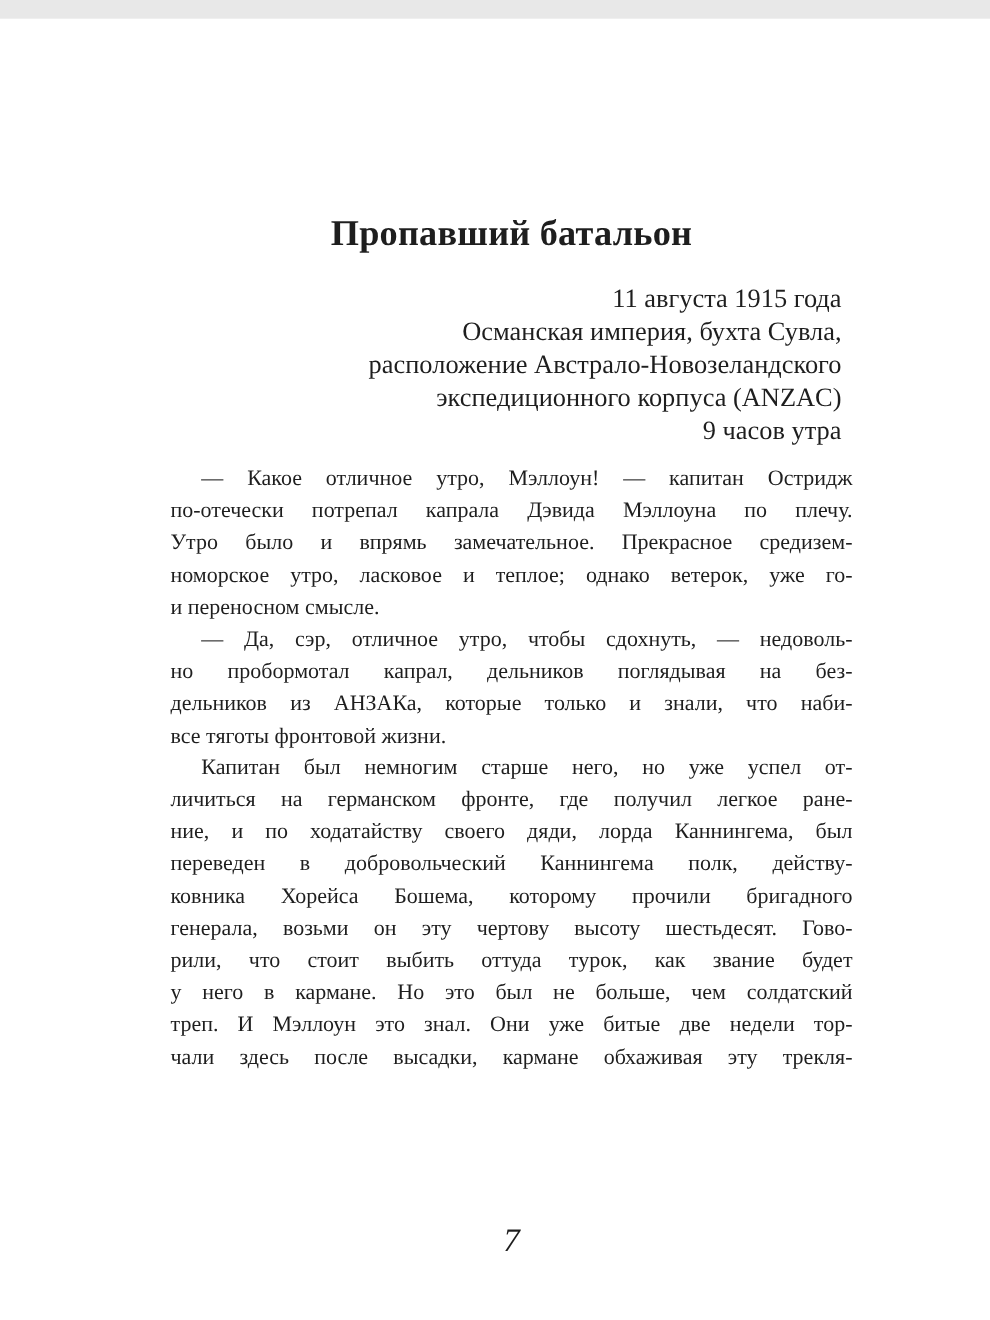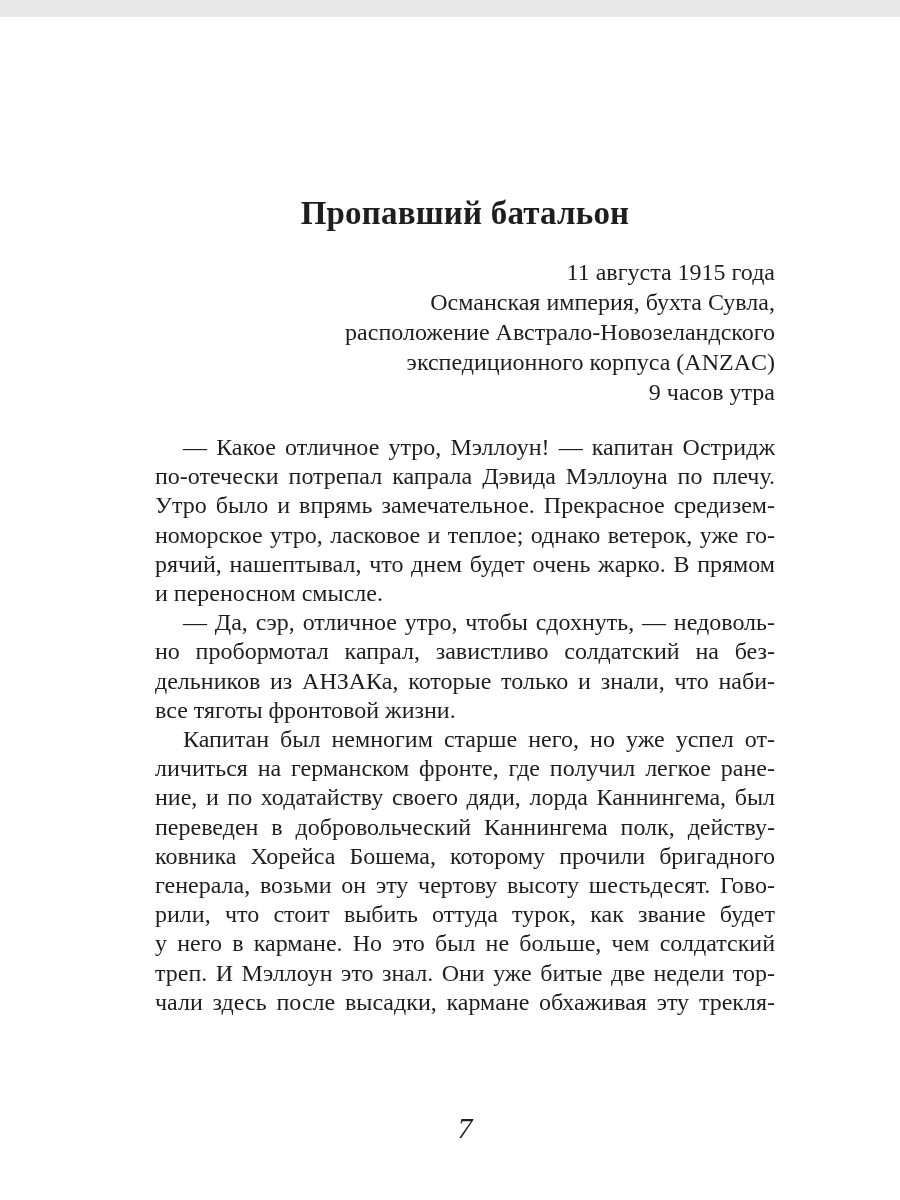--- a/index.html
+++ b/index.html
@@ -23,33 +23,33 @@
     top: 176px;
     width: 620px;
     font-size: 33px;
     line-height: 40px;
     font-weight: bold;
     text-align: center;
     letter-spacing: 0.2px;
   }
   .epigraph {
     position: absolute;
-    left: 155px;
+    left: 145px;
     top: 240px;
     width: 620px;
     font-size: 24px;
     line-height: 30px;
     text-align: right;
   }
   .body-text {
     position: absolute;
     left: 155px;
-    top: 416px;
+    top: 404px;
     width: 620px;
-    font-size: 24px;
+    font-size: 20px;
     line-height: 29.2px;
   }
   .line {
     text-align: justify;
     text-align-last: justify;
     white-space: nowrap;
   }
   .line.end {
     text-align: right;
     text-align-last: left;
@@ -81,26 +81,25 @@
       <div>экспедиционного корпуса (ANZAC)</div>
       <div>9 часов утра</div>
     </div>
 
   <div class="body-text">
       <div>
         <div class="line indent">— Какое отличное утро, Мэллоун! — капитан Остридж</div>
         <div class="line">по-отечески потрепал капрала Дэвида Мэллоуна по плечу.</div>
         <div class="line">Утро было и впрямь замечательное. Прекрасное средизем-</div>
         <div class="line">номорское утро, ласковое и теплое; однако ветерок, уже го-</div>
-        <div class="line">рячий, нашептывал, что днем будет очень жарко. В прямом</div>
         <div class="line end">и переносном смысле.</div>
       </div>
       <div>
         <div class="line indent">— Да, сэр, отличное утро, чтобы сдохнуть, — недоволь-</div>
-        <div class="line">но пробормотал капрал, завистливо солдатский на без-</div>
+        <div class="line">но пробормотал капрал, дельников поглядывая на без-</div>
         <div class="line">дельников из АНЗАКа, которые только и знали, что наби-</div>
         <div class="line end">все тяготы фронтовой жизни.</div>
       </div>
       <div>
         <div class="line indent">Капитан был немногим старше него, но уже успел от-</div>
         <div class="line">личиться на германском фронте, где получил легкое ране-</div>
         <div class="line">ние, и по ходатайству своего дяди, лорда Каннингема, был</div>
         <div class="line">переведен в добровольческий Каннингема полк, действу-</div>
         <div class="line">ковника Хорейса Бошема, которому прочили бригадного</div>
         <div class="line">генерала, возьми он эту чертову высоту шестьдесят. Гово-</div>

